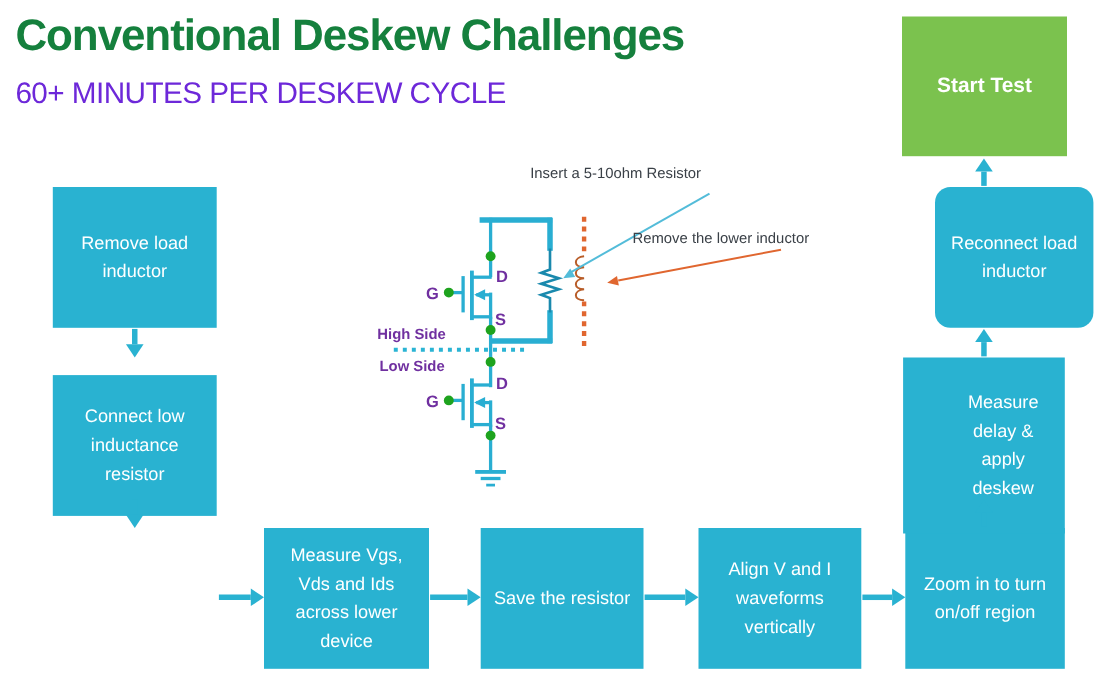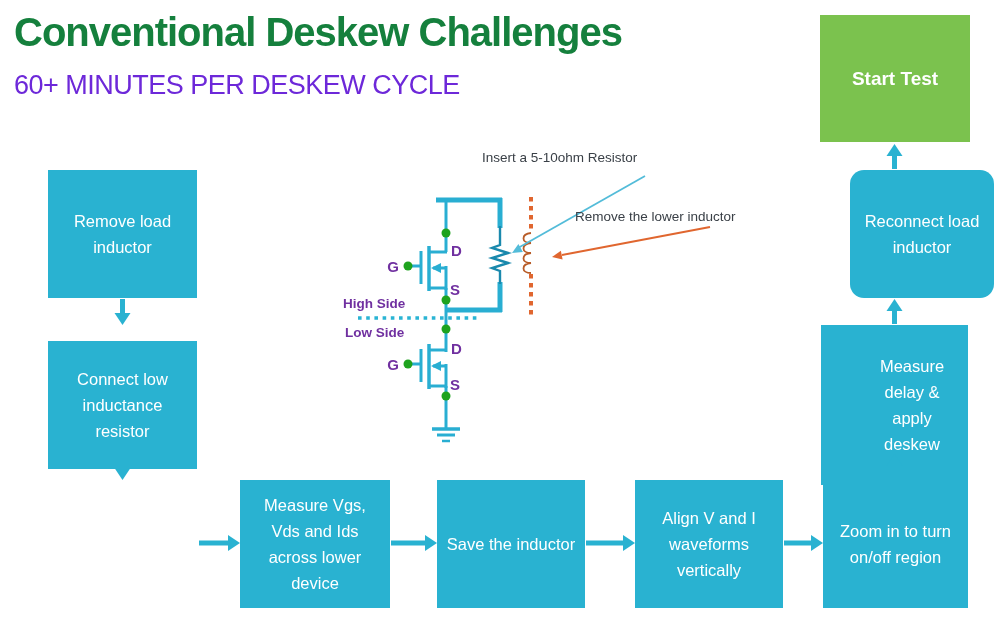--- a/index.html
+++ b/index.html
@@ -38,21 +38,21 @@
   <div class="box cyan" style="left:48px;top:170px;width:149px;height:128px;">
     <span>Remove load inductor</span>
   </div>
   <div class="box cyan" style="left:48px;top:325px;width:149px;height:128px;margin-top:16px;">
     <span>Connect low inductance resistor</span>
   </div>
   <div class="box cyan" style="left:240px;top:480px;width:150px;height:128px;text-align:center;">
     <span>Measure Vgs, Vds and Ids across lower device</span>
   </div>
   <div class="box cyan" style="left:437px;top:480px;width:148px;height:128px;">
-    <span>Save the inductor</span>
+    <span>Save the resistor</span>
   </div>
   <div class="box cyan" style="left:635px;top:480px;width:148px;height:128px;">
     <span>Align V and I waveforms vertically</span>
   </div>
   <div class="box cyan" style="left:823px;top:480px;width:145px;height:128px;">
     <span>Zoom in to turn on/off region</span>
   </div>
   <div class="box cyan" style="left:821px;top:325px;width:147px;height:160px;padding-left:43px;">
     <span>Measure delay &amp; apply deskew</span>
   </div>

